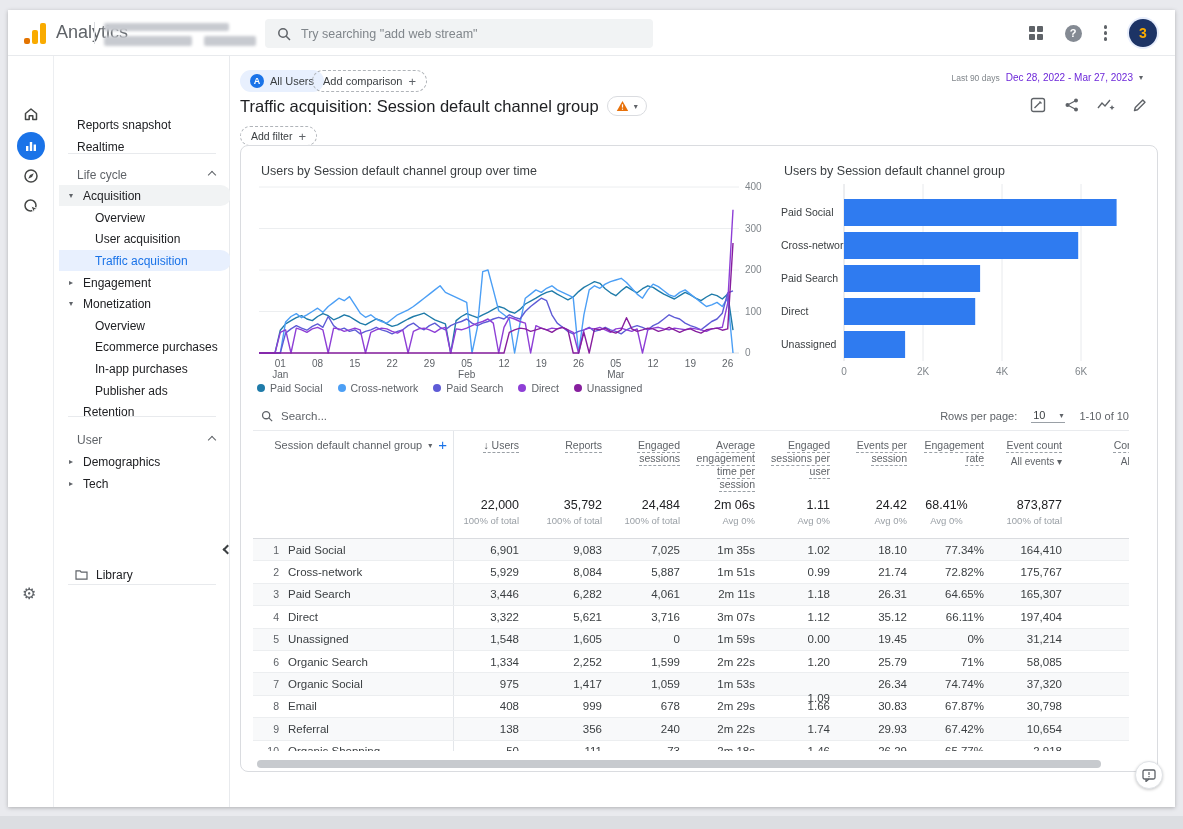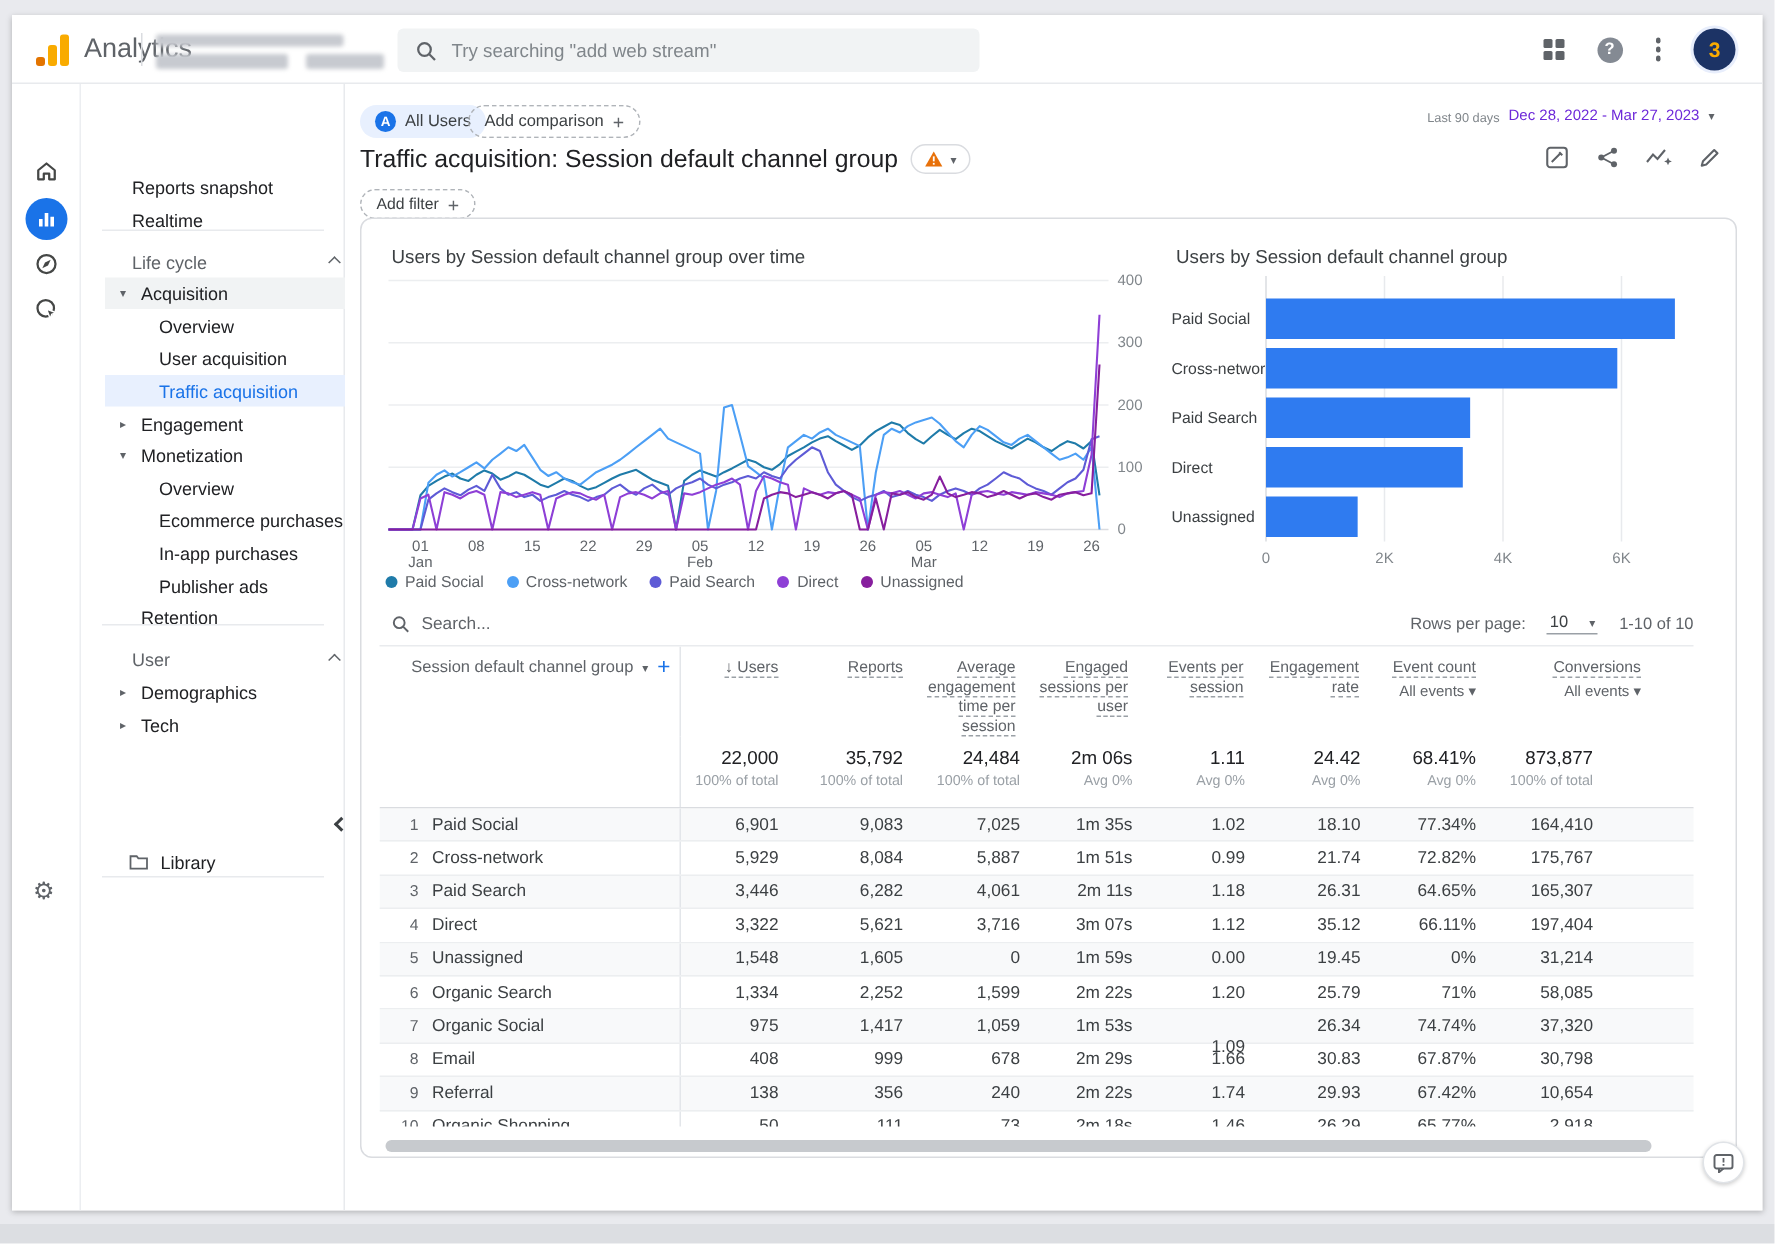--- a/index.html
+++ b/index.html
@@ -29,21 +29,21 @@
   .vdots i { width:3.5px; height:3.5px; border-radius:50%; background:#5f6368; }
   .avatar { width:28px; height:28px; border-radius:50%; background:#1c3365; color:#f9ab00; font-size:14px; font-weight:bold; display:flex; align-items:center; justify-content:center; box-shadow:0 0 0 2px #e8eefc; }
 
   
   .rail { position:absolute; left:0; top:46px; bottom:0; width:46px; border-right:1px solid #eceef1; background:#fff; }
   .rail-active { position:absolute; left:9px; top:76px; width:28px; height:28px; border-radius:50%; background:#1a73e8; display:flex; align-items:center; justify-content:center; }
   .gear { position:absolute; left:14px; top:528px; font-size:16px; color:#5f6368; }
 
   
   .nav { position:absolute; left:46px; top:46px; bottom:0; width:176px; background:#fff; border-right:1px solid #e8eaed; }
-  .nav-row { position:absolute; left:16px; width:172px; height:21px; display:flex; align-items:center; font-size:12px; color:#202124; cursor:default; }
+  .nav-row { position:absolute; left:5px; width:172px; height:21px; display:flex; align-items:center; font-size:12px; color:#202124; cursor:default; }
   .nav-row.section { color:#5f6368; }
   .nav-row .caret { position:absolute; left:10px; font-size:8px; color:#5f6368; }
   .nav-row.hl-gray { background:#f1f3f4; border-radius:0 16px 16px 0; }
   .nav-row.hl-blue { background:#e8f0fe; border-radius:0 16px 16px 0; color:#1a73e8; }
   .nav-divider { position:absolute; left:14px; width:148px; border-top:1px solid #e8eaed; }
   .chev-up { position:absolute; right:16px; top:8px; width:6px; height:6px; border-left:1.5px solid #5f6368; border-top:1.5px solid #5f6368; transform:rotate(45deg); }
   .chev-left { width:7px; height:7px; border-left:2px solid #3c4043; border-bottom:2px solid #3c4043; transform:rotate(45deg); }
   .collapse-btn { position:absolute; left:170px; top:536px; }
 
   
@@ -399,20 +399,21 @@
       <div class="table-clip">
         <div class="table-inner" id="tableInner">
             <div class="thead-row">
               <div class="th-dim">
                 <span>Session default channel group</span>
                 <span class="dd">▾</span>
                 <span class="add">+</span>
               </div>
               <div class="th-num" style="width: 67px;"><span class="lbl">↓ Users</span></div>
               <div class="th-num" style="width: 83px;"><span class="lbl">Reports</span></div>
+              <div class="th-num" style="width: 78px;"><span class="lbl">Engaged sessions</span></div>
               <div class="th-num" style="width: 75px;"><span class="lbl">Average engagement time per session</span></div>
               <div class="th-num" style="width: 75px;"><span class="lbl">Engaged sessions per user</span></div>
               <div class="th-num" style="width: 77px;"><span class="lbl">Events per session</span></div>
               <div class="th-num" style="width: 77px;"><span class="lbl">Engagement rate</span></div>
               <div class="th-num" style="width: 78px;"><span class="lbl">Event count</span><div class="sub">All events ▾</div></div>
               <div class="th-num" style="width: 110px;"><span class="lbl">Conversions</span><div class="sub">All events ▾</div></div>
             </div>
             <div class="totals-row">
               <div class="t-dim"></div>
               <div class="t-num" style="width: 67px;">
@@ -432,21 +433,21 @@
                 <div class="s">Avg 0%</div>
               </div>
               <div class="t-num" style="width: 75px;">
                 <div class="v">1.11</div>
                 <div class="s">Avg 0%</div>
               </div>
               <div class="t-num" style="width: 77px;">
                 <div class="v">24.42</div>
                 <div class="s">Avg 0%</div>
               </div>
-              <div class="t-num" style="width: 77px;">
+              <div class="t-num" style="width: 77px; text-align: center;">
                 <div class="v">68.41%</div>
                 <div class="s">Avg 0%</div>
               </div>
               <div class="t-num" style="width: 78px;">
                 <div class="v">873,877</div>
                 <div class="s">100% of total</div>
               </div>
             </div>
             <div>
               <div class="data-row">

